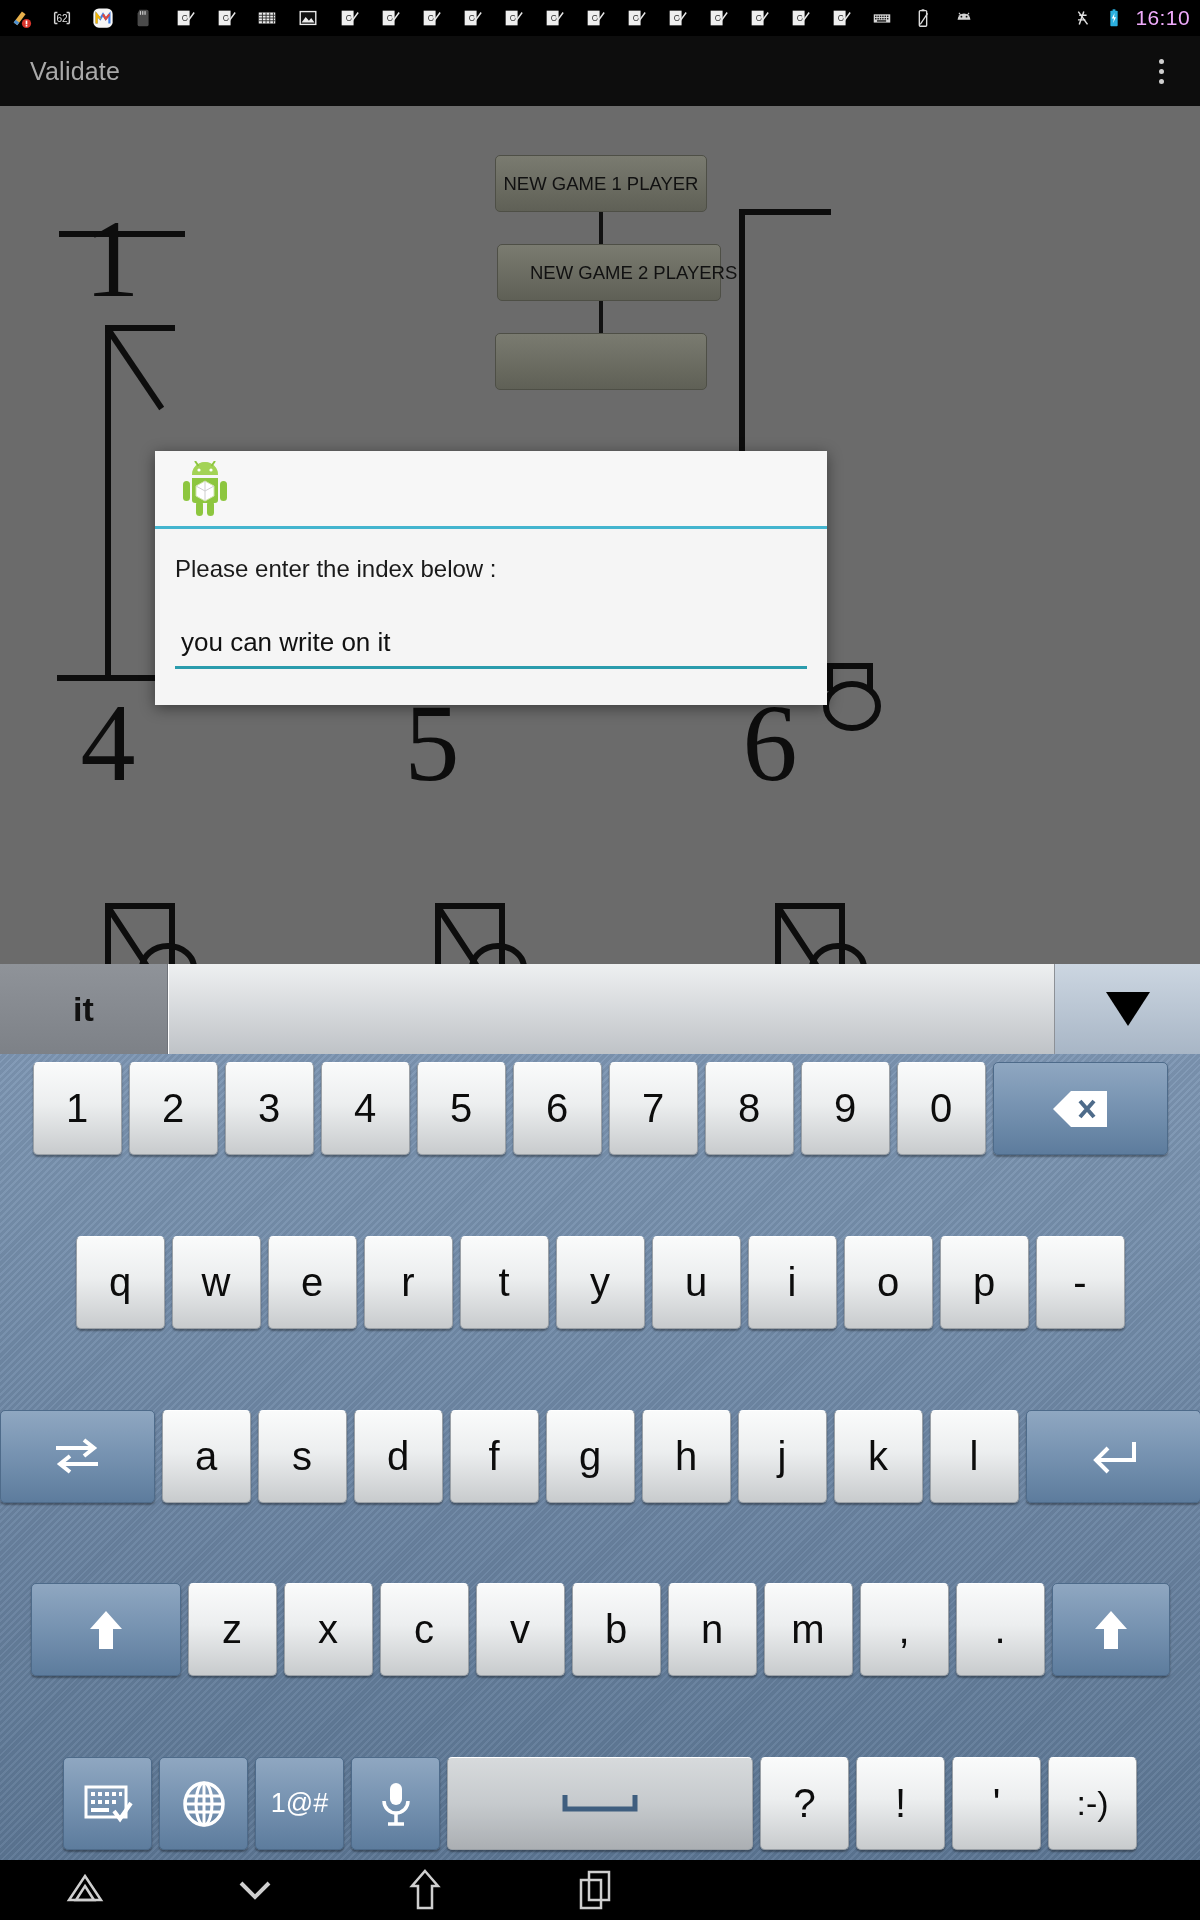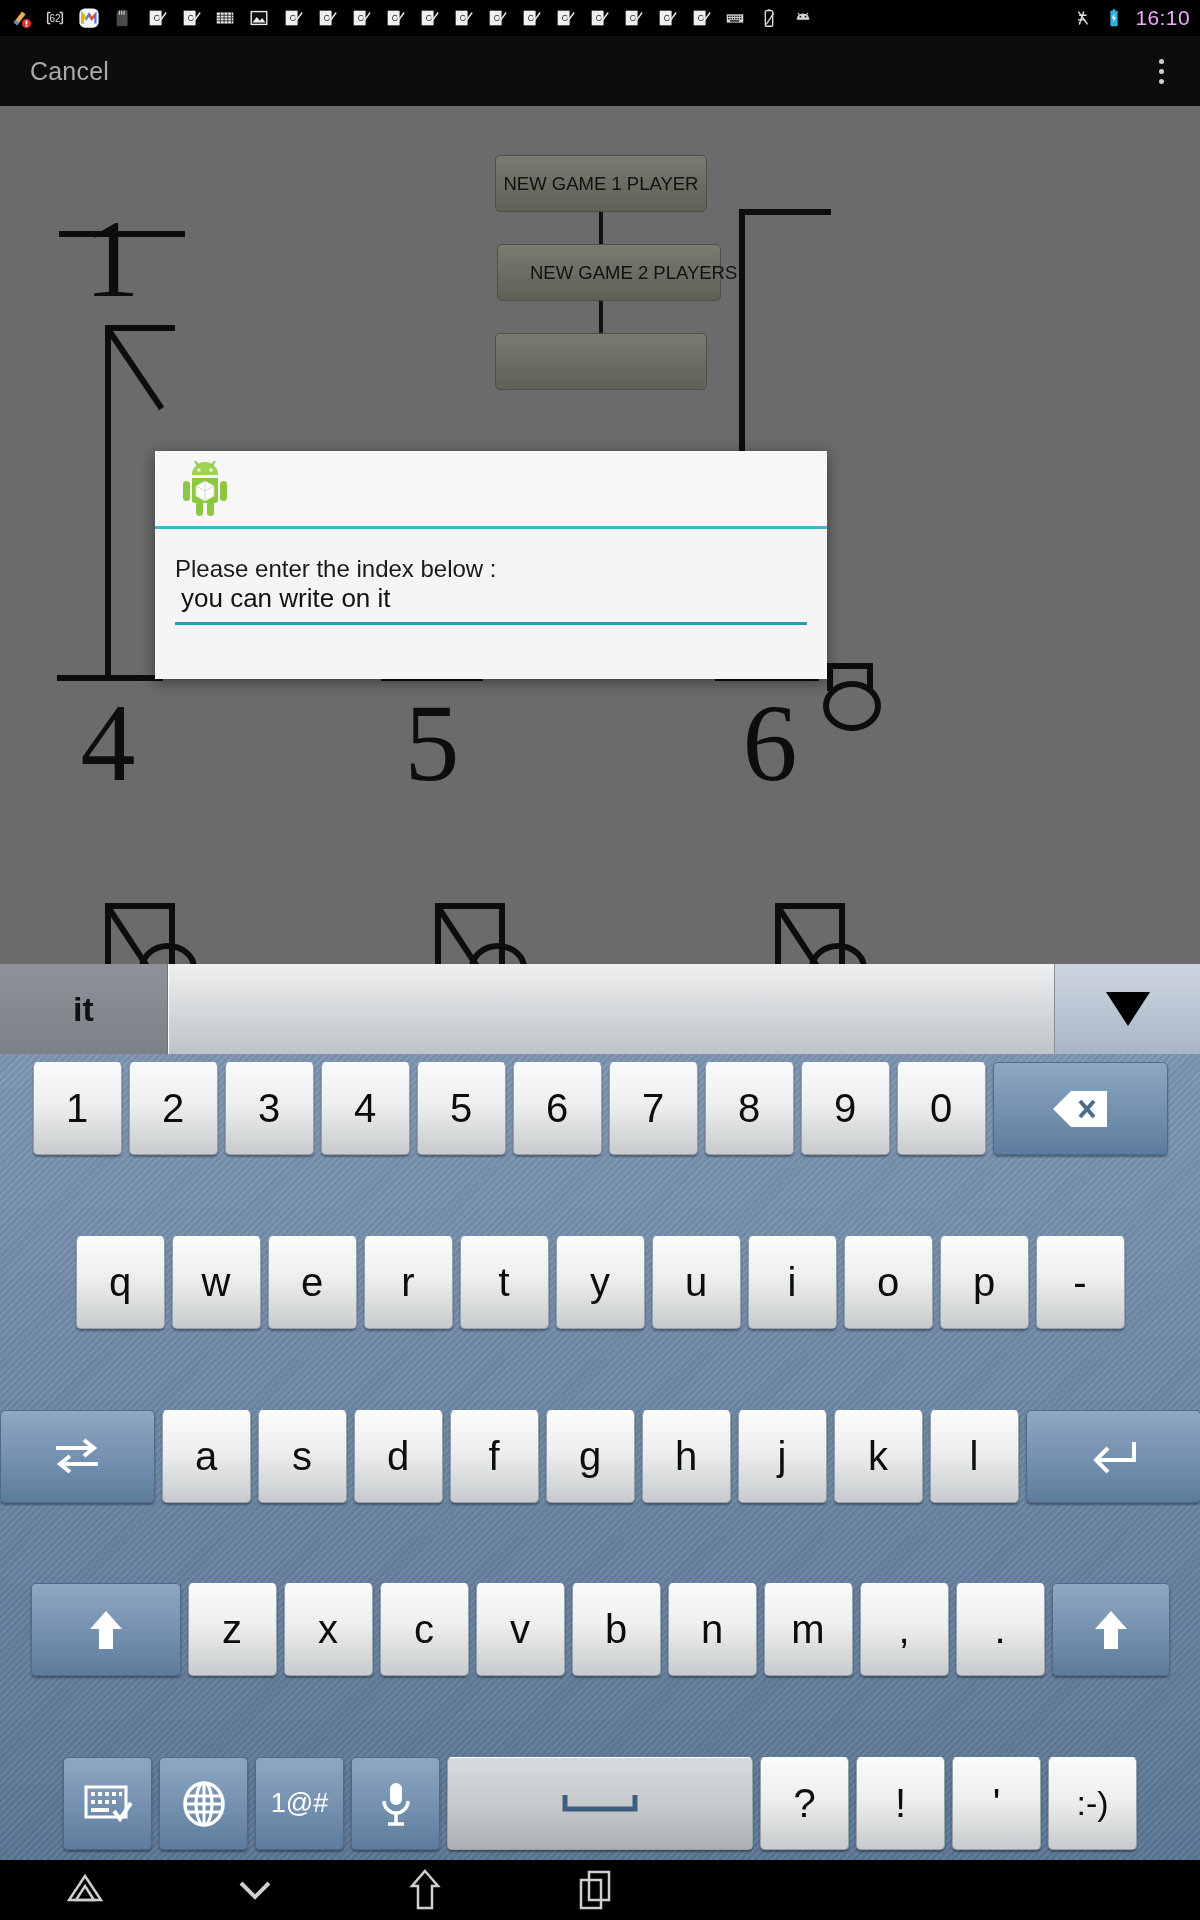--- a/index.html
+++ b/index.html
@@ -8,21 +8,21 @@
     font-family:"Liberation Sans", sans-serif;
     background:#000;
     position:relative;
   }
 
   
   #status-bar{
     position:absolute; top:0; left:0; width:1200px; height:36px;
     background:#000; display:flex; align-items:center; padding:0 10px;
   }
-  #status-left{ display:flex; align-items:center; gap:12px; flex:1; }
+  #status-left{ display:flex; align-items:center; gap:19px; flex:1; }
   #status-right{ display:flex; align-items:center; gap:10px; }
   .sicon{ width:22px; height:22px; display:block; flex:0 0 auto; }
   #clock{ color:#f0abfc; font-size:21px; letter-spacing:.4px; }
 
   
   #action-bar{
     position:absolute; top:36px; left:0; width:1200px; height:70px;
     background:#0d0d0d; display:flex; align-items:center;
   }
   #app-title{ color:#a9a9a9; font-size:25px; margin-left:30px; letter-spacing:.2px; }
@@ -59,21 +59,21 @@
     background:#f5f5f5; box-shadow:0 3px 14px rgba(0,0,0,.45);
   }
   #dialog-header{
     height:78px; display:flex; align-items:center; padding-left:24px;
     border-bottom:3px solid #44b5cf; background:#f7f7f7;
   }
   #android-mascot{ width:52px; height:56px; margin-right:18px; flex:0 0 auto; }
   #dialog-title{ color:#4ab6e0; font-size:28px; }
   #dialog-body{ padding:26px 20px 0 20px; min-height:150px; }
   #dialog-message{ font-size:24px; color:#1a1a1a; margin-left:0; }
-  #index-input-wrap{ border-bottom:3px solid #2b9cad; padding-bottom:4px; }
+  #index-input-wrap{ margin-top:44px; border-bottom:3px solid #2b9cad; padding-bottom:4px; }
   #index-input{
     font-family:"Liberation Sans", sans-serif;
     font-size:26px; color:#111; border:none; background:transparent;
     width:100%; outline:none; padding:0 0 4px 6px;
   }
   #dialog-spacer{ height:36px; }
   #dialog-buttons{
     display:flex; border-top:1px solid #e2e2e2; height:72px;
   }
   .dlg-btn{
@@ -312,21 +312,21 @@
     <svg class="sicon" viewBox="0 0 24 24">
       <rect x="8" y="4" width="8" height="17" rx="1" fill="#2bb0e0"></rect>
       <rect x="10.5" y="2.5" width="3" height="2" fill="#2bb0e0"></rect>
       <path d="M12.6 6.5 l-3 6 h2.3 l-0.9 5 3.2-6.4 h-2.2z" fill="#fff"></path>
     </svg>
     <span id="clock">16:10</span>
   </div>
 </div>
 
 <div id="action-bar">
-  <span id="app-title">Cancel</span>
+  <span id="app-title">Validate</span>
   <div id="overflow-btn">
     <i></i>
     <i></i>
     <i></i>
   </div>
 </div>
 
 <div id="game-area">
 
   <svg id="hang-svg" viewBox="0 0 1200 858" preserveAspectRatio="none">

